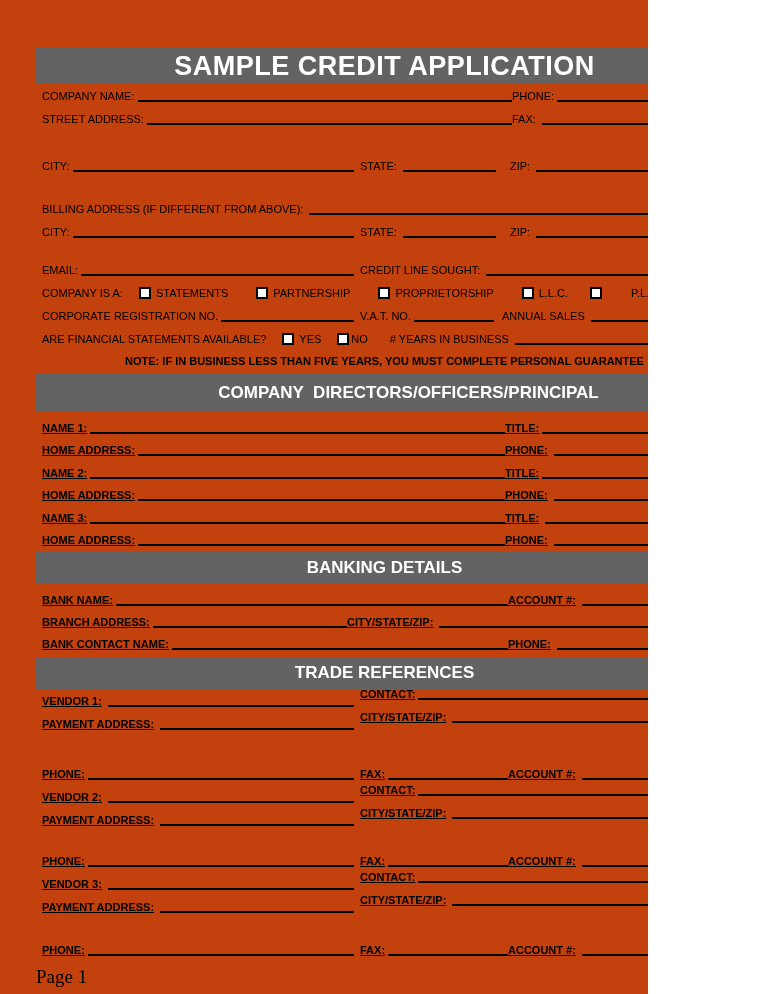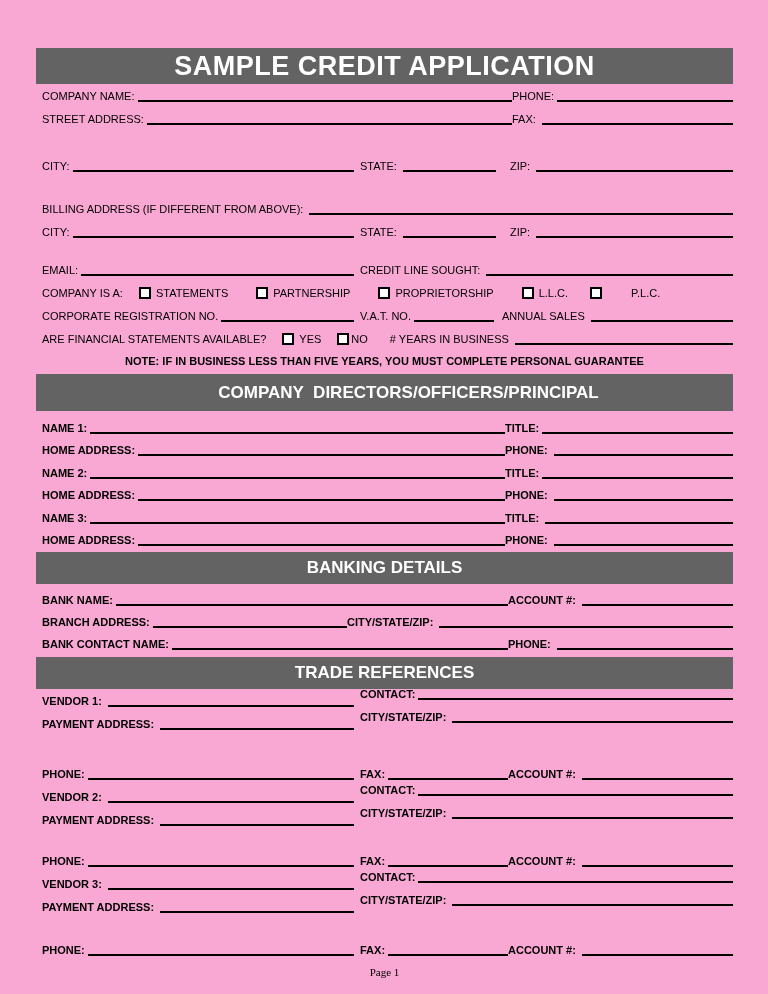--- a/index.html
+++ b/index.html
@@ -1,21 +1,21 @@
 <!DOCTYPE html>
 <html><head>
 <meta charset="utf-8">
 <style>
   * { box-sizing: border-box; margin: 0; padding: 0; }
   html, body { background: #ffffff; }
   .sheet {
     position: relative;
-    width: 768px;
+    width: 648px;
     height: 994px;
-    background: #f9a8d4;
+    background: #c2410c;
     font-family: "Liberation Sans", sans-serif;
     font-size: 11px;
     color: #000;
     overflow: hidden;
   }
   .content { position: absolute; left: 36px; top: 48px; width: 697px; }
 
   .bar {
     background: #636363;
     color: #fff;
@@ -23,21 +23,21 @@
     text-align: center;
     white-space: pre;
   }
   .title-bar { height: 36px; line-height: 36px; font-size: 27px; letter-spacing: .5px; margin-bottom: 2px; }
   .section-bar { height: 32px; line-height: 32px; font-size: 17px; }
   .dir-bar { height: 37px; line-height: 37px; padding-left: 48px; }
 
   .row { display: flex; align-items: flex-end; height: 23px; padding: 0 0 7px 6px; }
   .g { display: flex; align-items: flex-end; }
   .lbl { white-space: pre; line-height: 12px; flex: 0 0 auto; }
-  .b { font-weight: 700; }
+  .b { font-weight: 700; text-decoration: underline; }
   .fill { flex: 1 1 auto; border-bottom: 2px solid #000; margin-left: 3px; height: 0; }
   .ml6 { margin-left: 6px; }
   .w470 { flex: 0 0 470px; }
   .w466 { flex: 0 0 466px; }
   .w463 { flex: 0 0 463px; }
   .w312 { flex: 0 0 312px; margin-right: 6px; }
   .w305 { flex: 0 0 305px; }
   .w150 { flex: 0 0 150px; padding-right: 14px; }
   .w142 { flex: 0 0 142px; padding-right: 8px; }
   .w148 { flex: 0 0 148px; }
@@ -58,23 +58,23 @@
   .ml16 { margin-left: 16px; } .ml28 { margin-left: 28px; } .ml22 { margin-left: 22px; gap: 27px; }
 
   .note-row { height: 22px; font-weight: 700; text-align: center; padding-top: 3px; font-size: 11px; }
 
   .dir-row { display: flex; align-items: flex-end; height: 22.5px; padding: 0 0 6px 6px; }
 
   .vrow { display: flex; align-items: flex-end; height: 23px; padding: 0 0 7px 6px; }
   .stagger { transform: translateY(-7px); }
 
   .footer {
-    text-align: center;
+    text-align: left;
     font-family: "Liberation Serif", serif;
-    font-size: 11px;
+    font-size: 19px;
     margin-top: 3px;
   }
 </style>
 </head>
 <body>
 
 <div class="sheet">
   <div class="content">
 
     <div class="bar title-bar">SAMPLE CREDIT APPLICATION</div>

